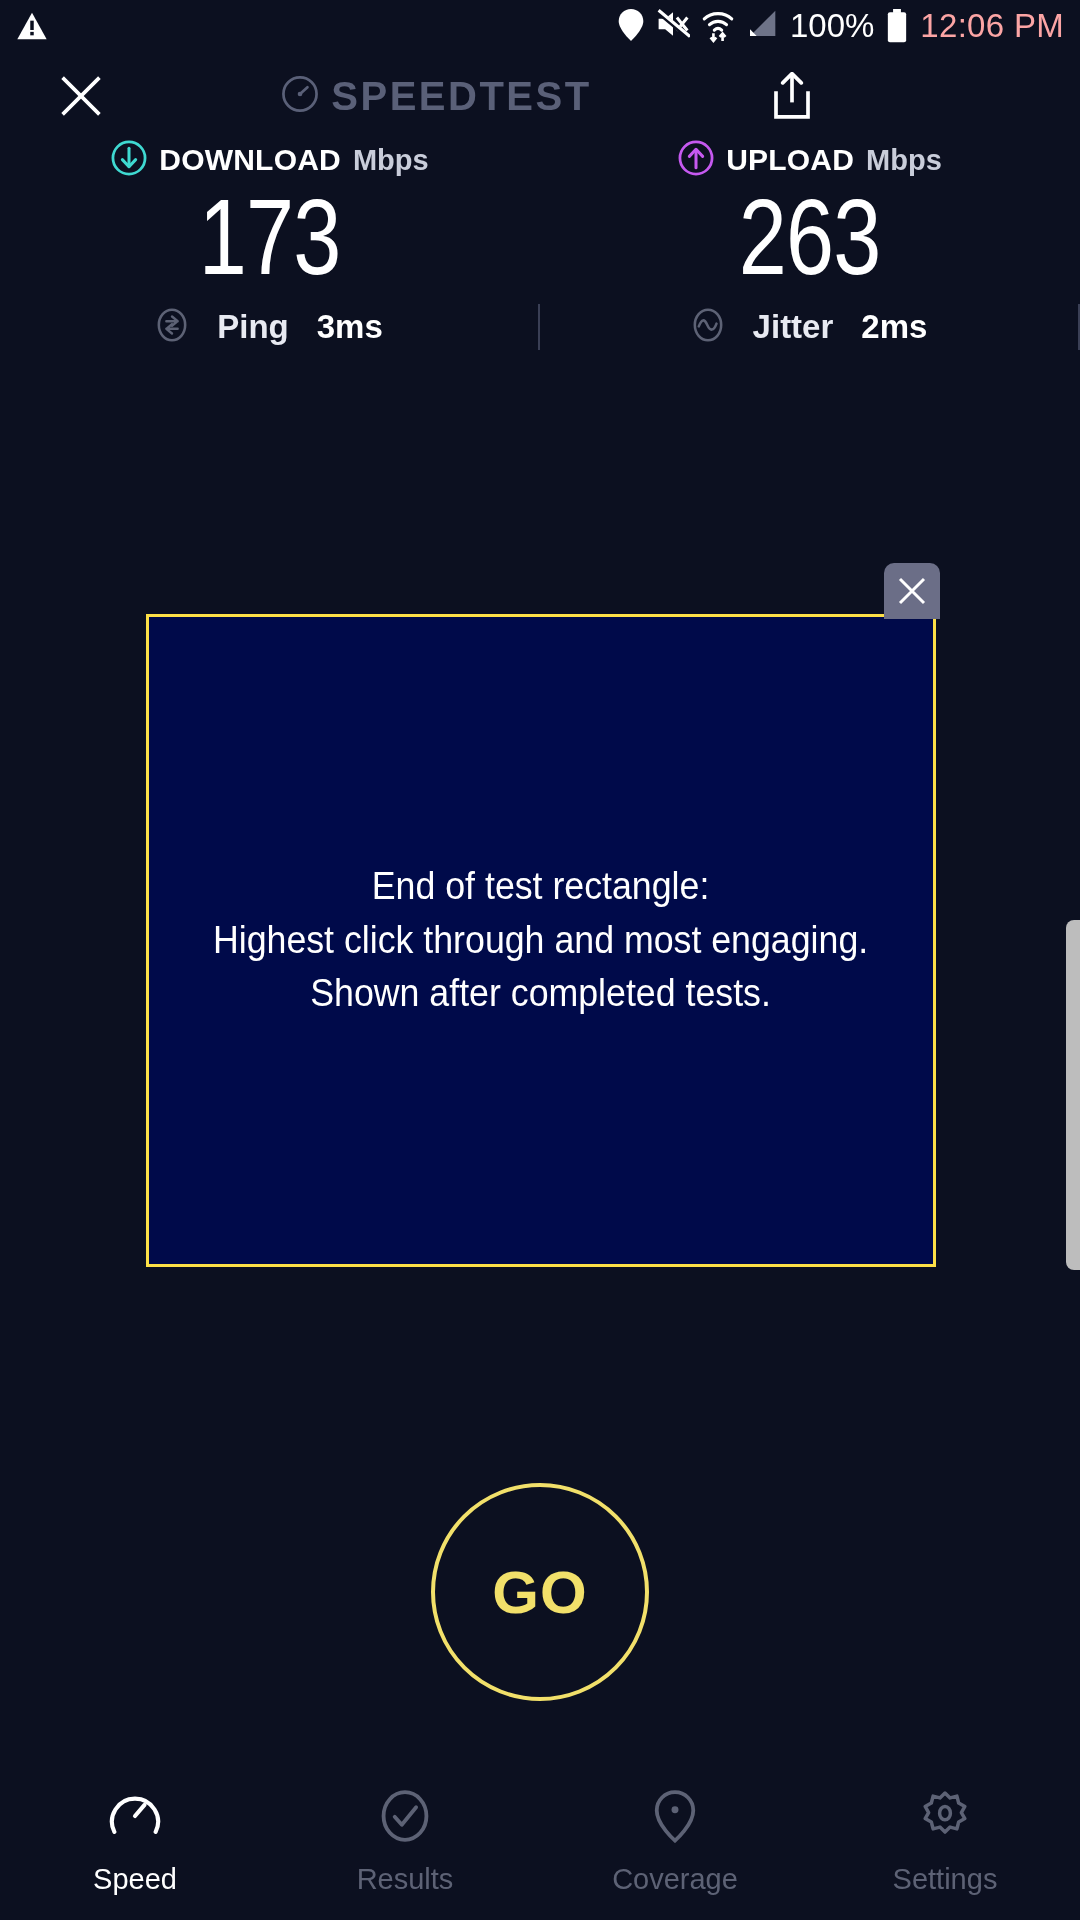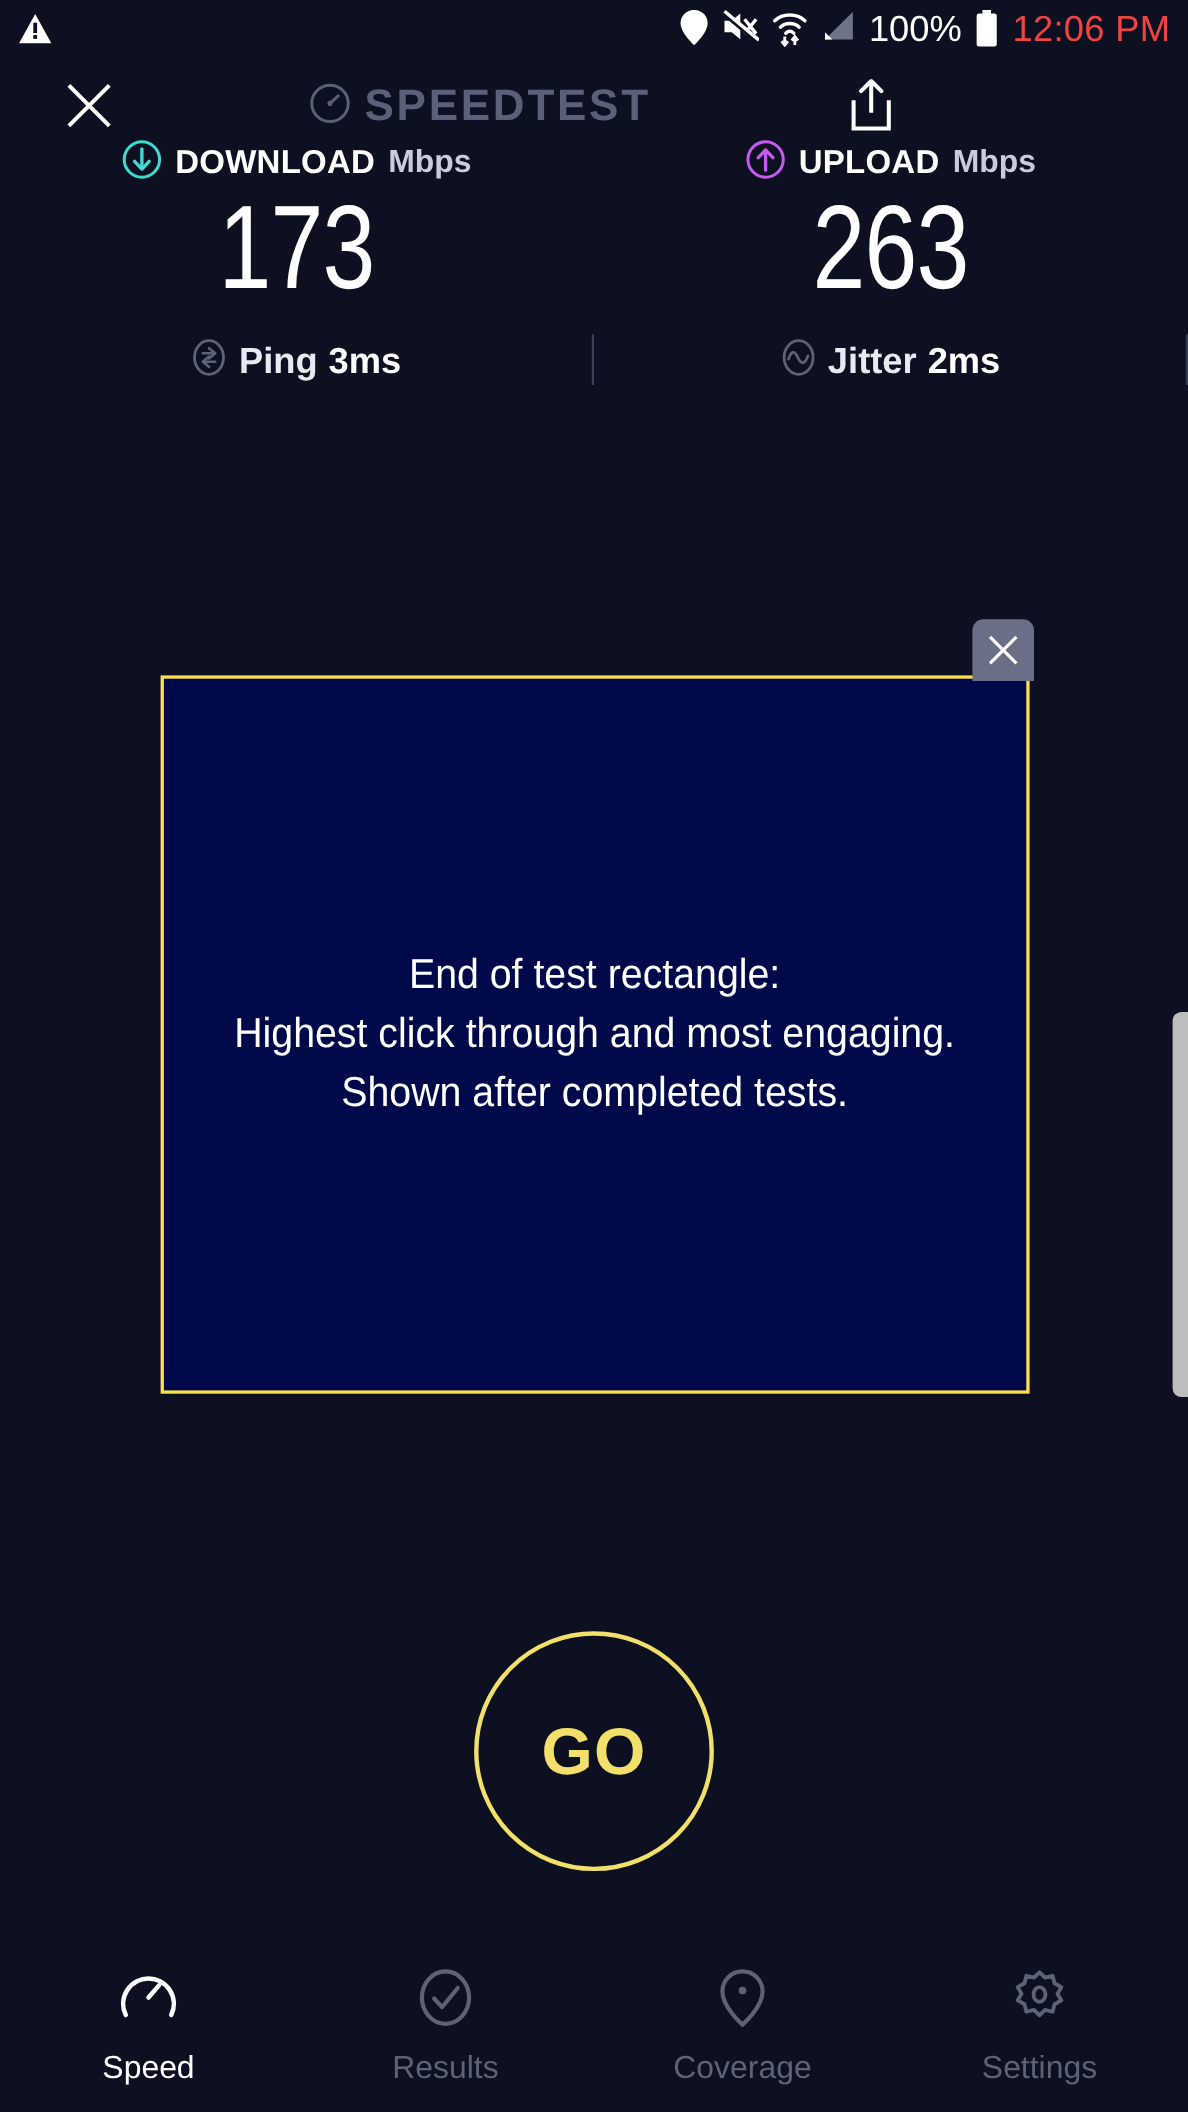--- a/index.html
+++ b/index.html
@@ -23,21 +23,21 @@
     padding:0 16px;
     color:#ffffff;
   }
   #status-left { display:flex; align-items:center; gap:10px; }
   #status-right {
     margin-left:auto;
     display:flex; align-items:flex-start; gap:12px;
   }
   .status-time {
     font-size:33px; font-weight:400; letter-spacing:0.3px;
-    color:#ef4444; line-height:1;
+    color:#fca5a5; line-height:1;
   }
   .status-batt-txt {
     font-size:33px; font-weight:400; color:#ffffff; line-height:1;
   }
   .sicon { display:block; }
 
   
   #app-header {
     position:absolute; top:56px; left:0;
     width:873px; height:80px;
@@ -63,21 +63,21 @@
   }
   #share-btn {
     margin-left:auto;
     width:58px; height:58px;
     display:flex; align-items:center; justify-content:center;
     cursor:pointer;
   }
 
   
   #results {
-    position:absolute; top:127px; left:0;
+    position:absolute; top:140px; left:0;
     width:1080px;
   }
   #speed-row {
     display:flex;
     width:1080px;
   }
   .speed-col { width:50%; display:flex; flex-direction:column; align-items:center; }
   .speed-head { display:flex; align-items:center; gap:12px; }
   .speed-label {
     font-size:30px; font-weight:700; color:#ffffff; letter-spacing:0.2px;
@@ -97,21 +97,21 @@
   }
 
   
   #metrics {
     position:absolute; top:298px; left:0;
     width:1080px; height:58px;
     display:flex; align-items:center;
   }
   .metric {
     flex:1;
-    display:flex; align-items:flex-end; justify-content:center; gap:10px;
+    display:flex; align-items:center; justify-content:center; gap:28px;
   }
   .metric-name {
     font-size:33px; font-weight:700; color:#e8eaf2;
   }
   .metric-val {
     font-size:33px; font-weight:700; color:#ffffff;
   }
   .metric-sep {
     width:2px; height:46px; background:#3a3f55;
   }

